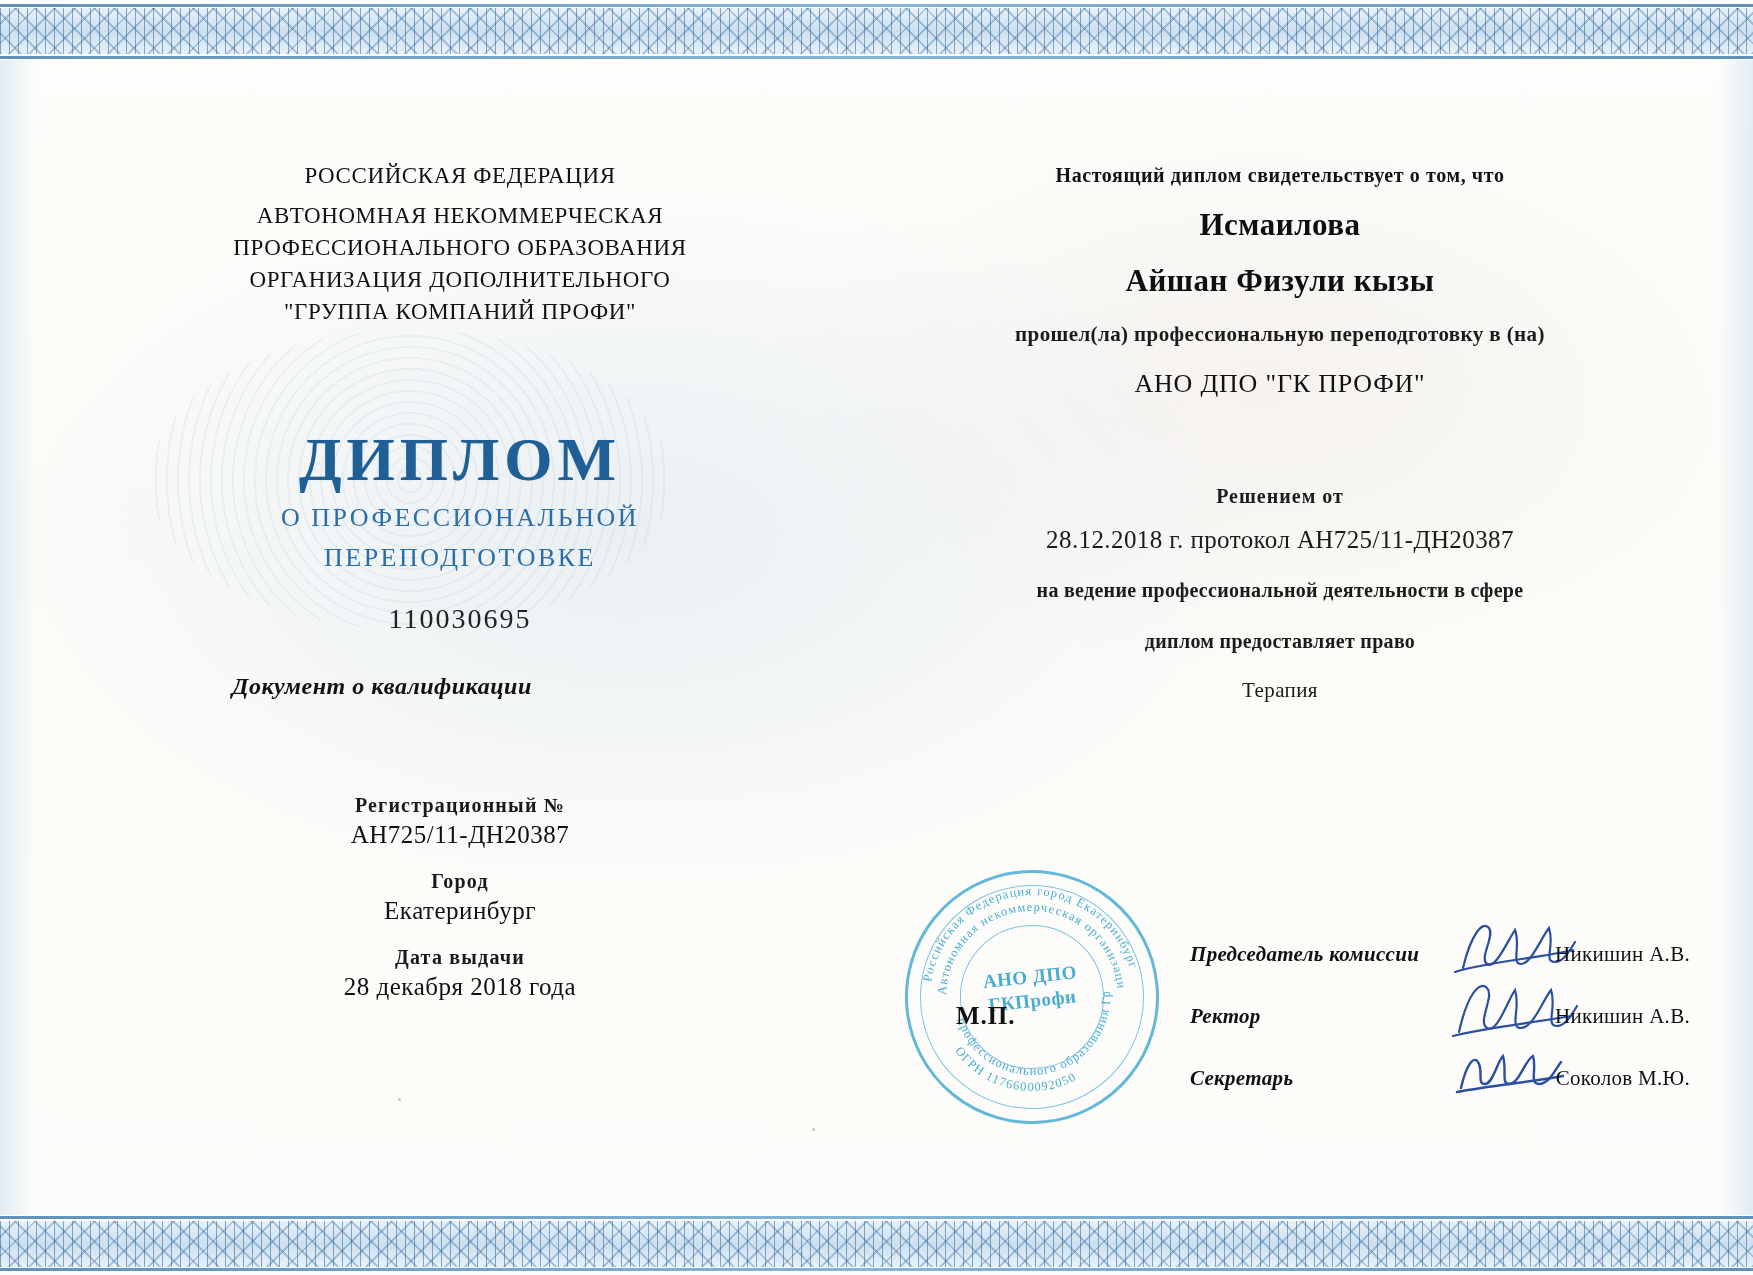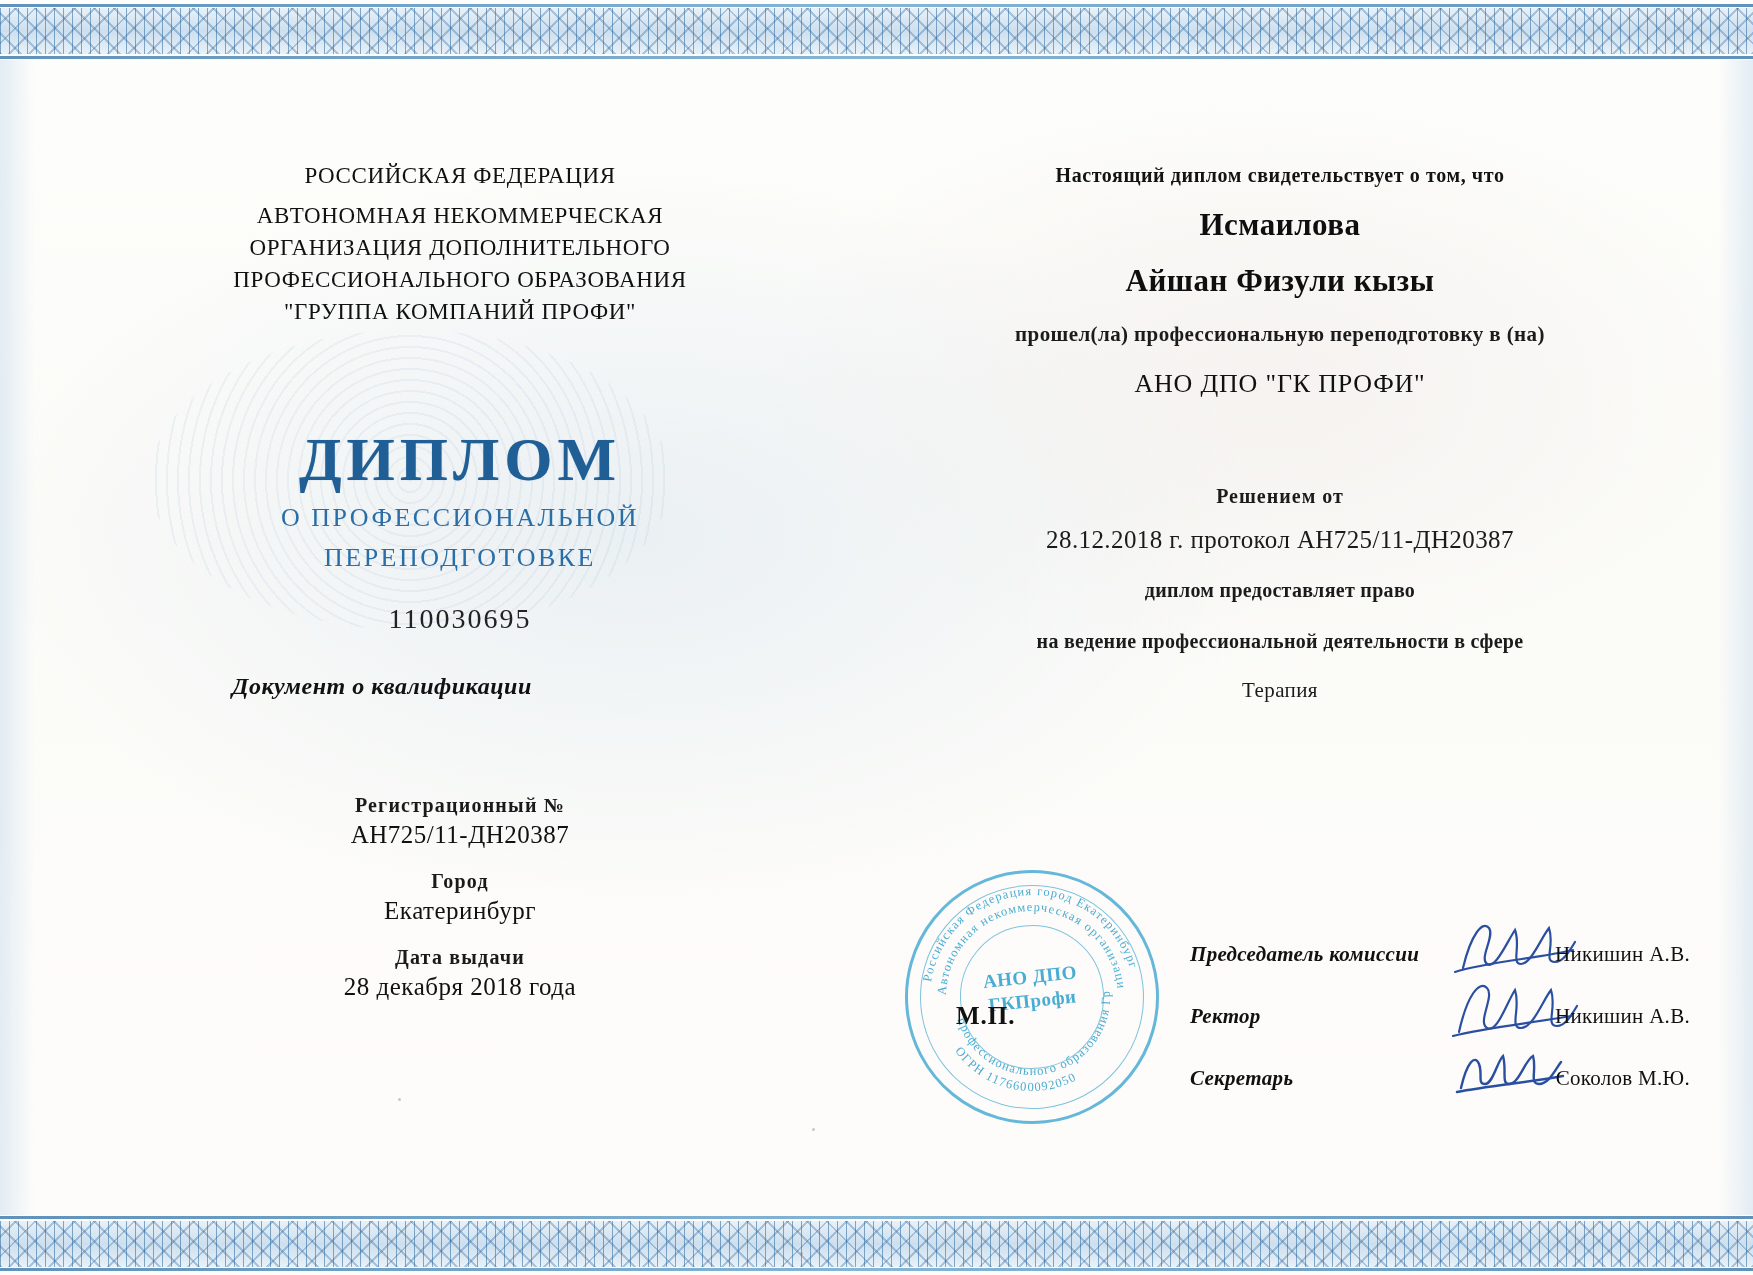--- a/index.html
+++ b/index.html
@@ -343,22 +343,22 @@
   <div class="band-rule b2"></div>
   <div class="side-tint left"></div>
   <div class="side-tint right"></div>
   <div class="watermark"></div>
 
   <div class="content">
 
     <div class="col-left">
       <div class="org-line first">РОССИЙСКАЯ ФЕДЕРАЦИЯ</div>
       <div class="org-line">АВТОНОМНАЯ НЕКОММЕРЧЕСКАЯ</div>
+      <div class="org-line">ПРОФЕССИОНАЛЬНОГО ОБРАЗОВАНИЯ</div>
       <div class="org-line">ОРГАНИЗАЦИЯ ДОПОЛНИТЕЛЬНОГО</div>
-      <div class="org-line">ПРОФЕССИОНАЛЬНОГО ОБРАЗОВАНИЯ</div>
       <div class="org-line">"ГРУППА КОМПАНИЙ ПРОФИ"</div>
 
       <div class="diploma-title">ДИПЛОМ</div>
       <div class="diploma-sub">О ПРОФЕССИОНАЛЬНОЙ</div>
       <div class="diploma-sub">ПЕРЕПОДГОТОВКЕ</div>
 
       <div class="blank-number">110030695</div>
     </div>
 
     <div class="doc-kind">Документ о квалификации</div>
@@ -375,22 +375,22 @@
     <div class="col-right">
       <div class="r-small">Настоящий диплом свидетельствует о том, что</div>
       <div class="r-name">Исмаилова</div>
       <div class="r-name">Айшан Физули кызы</div>
       <div class="r-mid">прошел(ла) профессиональную переподготовку в (на)</div>
       <div class="r-org">АНО ДПО "ГК ПРОФИ"</div>
 
       <div class="r-decision">Решением от</div>
       <div class="r-protocol">28.12.2018 г. протокол АН725/11-ДН20387</div>
 
+      <div class="r-right">на ведение профессиональной деятельности в сфере</div>
       <div class="r-right">диплом предоставляет право</div>
-      <div class="r-right">на ведение профессиональной деятельности в сфере</div>
 
       <div class="r-sphere">Терапия</div>
     </div>
 
     <div class="stamp">
       <div class="stamp-ring-text">
         <svg viewBox="0 0 248 248" xmlns="http://www.w3.org/2000/svg">
           <defs>
             <path id="ringOuterTop" d="M 22,124 A 102,102 0 0 1 226,124"></path>
             <path id="ringOuterBottom" d="M 30,124 A 94,94 0 0 0 218,124"></path>

